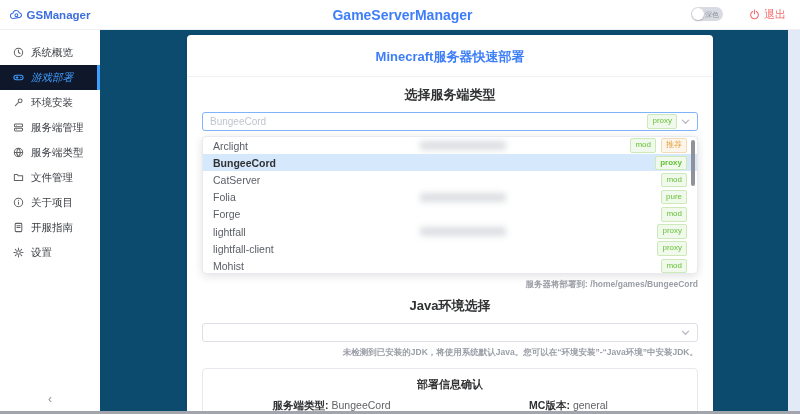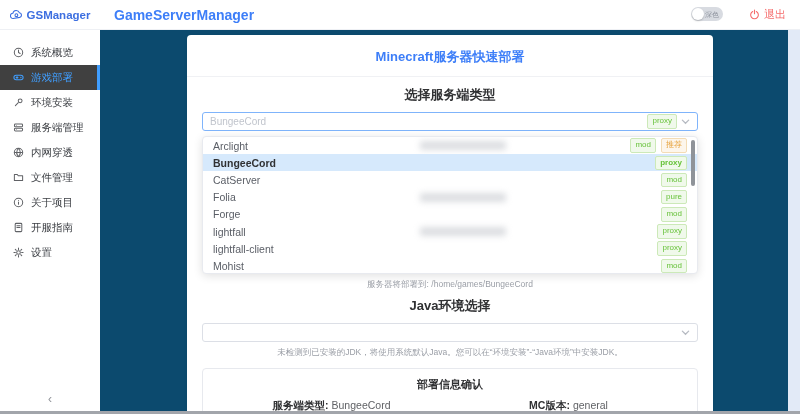--- a/index.html
+++ b/index.html
@@ -4,33 +4,33 @@
 <style>
   * { margin:0; padding:0; box-sizing:border-box; }
   html,body { width:800px; height:414px; overflow:hidden; }
   body { font-family:"Liberation Sans","DejaVu Sans",sans-serif; background:#fff; color:#303133; }
   .app { position:relative; width:800px; height:414px; display:flex; flex-direction:column; }
 
   
   .topbar { height:30px; flex:0 0 30px; display:flex; align-items:center; background:#fff; border-bottom:1px solid #eef0f4; position:relative; z-index:5; }
   .logo-area { width:100px; flex:0 0 100px; display:flex; align-items:center; justify-content:center; gap:4px; }
   .logo-text { color:#3d6fe0; font-weight:bold; font-size:11.5px; }
-  .header-title { margin-left:14px; color:#3d7ef8; font-weight:bold; font-size:14px; flex:1; }
+  .header-title { margin-left:14px; color:#3d7ef8; font-weight:bold; font-size:14px; flex:1;text-align:center; }
   .topbar-right { display:flex; align-items:flex-start; gap:26px; padding-right:14px; }
   .theme-toggle { position:relative; width:32px; height:14px; border-radius:7px; background:#d8dbe1; display:flex; align-items:center; justify-content:flex-end; padding-right:4px; cursor:pointer; }
   .theme-toggle .knob { position:absolute; left:1px; top:1px; width:12px; height:12px; border-radius:50%; background:#fff; box-shadow:0 1px 2px rgba(0,0,0,.2); }
   .theme-toggle .t-label { font-size:7px; color:#8d929c; line-height:1; }
   .logout { display:flex; align-items:center; gap:4px; color:#f56c6c; font-size:11px; cursor:pointer; }
 
   
   .layout { flex:1; display:flex; min-height:0; }
   .sidebar { width:100px; flex:0 0 100px; background:#fff; display:flex; flex-direction:column; padding-top:10px; position:relative; z-index:4; }
   .side-item { height:25px; display:flex; align-items:center; gap:7px; padding-left:13px; font-size:10.5px; color:#3a3d42; cursor:pointer; }
   .side-item svg { flex:0 0 auto; color:#606266; }
-  .side-item.active { background:#404040; color:#409eff; border-right:3px solid #409eff; }
+  .side-item.active { background:#0f172a; color:#409eff; border-right:3px solid #409eff;font-style:italic; }
   .side-item.active svg { color:#409eff; }
   .collapse-btn { position:absolute; bottom:8px; left:0; width:100%; text-align:center; color:#909399; font-size:12px; cursor:pointer; }
 
   .main { flex:1; background:#0c4a6e; position:relative; overflow:hidden; }
   .page-scrollbar { position:absolute; top:0; right:0; bottom:0; width:12px; background:#e2eaf7; }
   .bottom-bar { position:absolute; left:0; right:0; bottom:0; height:3px; background:#a2a5ab; z-index:9; }
 
   
   .card { width:526px; margin:5px auto 0; background:#fff; border-radius:4px; box-shadow:0 1px 4px rgba(0,0,0,.06); padding:10px 15px 14px; min-height:400px; }
   .page-title { text-align:center; color:#3d7ef8; font-weight:bold; font-size:13px; padding:3px 0 1px; }
@@ -48,21 +48,21 @@
   .tag.warning { color:#e6a23c; background:#fdf6ec; border-color:#f3dcb5; }
 
   .dropdown { position:relative; margin-top:5px; background:#fff; border:1px solid #e8eaef; border-radius:4px; box-shadow:0 2px 10px rgba(0,0,0,.12); height:138px; overflow:hidden; }
   .dd-row { height:17.2px; display:flex; align-items:center; padding:0 10px; font-size:10.5px; color:#5a5e66; position:relative; cursor:pointer; }
   .dd-row .dd-name { flex:1; }
   .dd-row .dd-tags { display:flex; gap:5px; }
   .dd-row.selected { background:#d6e9fc; color:#303133; font-weight:bold; }
   .censor { position:absolute; left:44%; top:4px; width:86px; height:9px; background:#b9bdc4; opacity:.5; border-radius:2px; filter:blur(3px); }
   .dd-scroll { position:absolute; right:2px; top:3px; width:4px; height:46px; border-radius:2px; background:#8f9399; }
 
-  .note { text-align:center; font-size:8.5px; color:#9a9ea6; margin-top:5px; }
+  .note { text-align:right; font-size:8.5px; color:#9a9ea6; margin-top:5px;font-weight:bold; }
 
   .subcard { border:1px solid #e7e9ee; border-radius:4px; margin-top:9px; padding:8px 10px 10px; }
   .subcard-title { text-align:center; font-size:11px; font-weight:bold; margin-bottom:7px; }
   .info-grid { display:grid; grid-template-columns:1fr 1fr; row-gap:7px; }
   .info-cell { text-align:center; font-size:10.5px; color:#606266; }
   .info-cell b { color:#303133; margin-right:3px; }
 
   svg { display:block; }
 </style>
 </head>
@@ -140,21 +140,21 @@
           </span>
         <span>服务端管理</span>
       </div>
       <div class="side-item">
         <span>
             <svg width="11" height="11" viewBox="0 0 12 12" fill="none" stroke="currentColor" stroke-width="1.1">
               <circle cx="6" cy="6" r="4.6"></circle>
               <path d="M1.4 6h9.2M6 1.4c-2.4 2.8-2.4 6.4 0 9.2M6 1.4c2.4 2.8 2.4 6.4 0 9.2"></path>
             </svg>
           </span>
-        <span>内网穿透</span>
+        <span>服务端类型</span>
       </div>
       <div class="side-item">
         <span>
             <svg width="11" height="11" viewBox="0 0 12 12" fill="none" stroke="currentColor" stroke-width="1.1" stroke-linejoin="round">
               <path d="M1.5 2.8h3.2l1 1.3h4.8v5.1H1.5z"></path>
             </svg>
           </span>
         <span>文件管理</span>
       </div>
       <div class="side-item">

